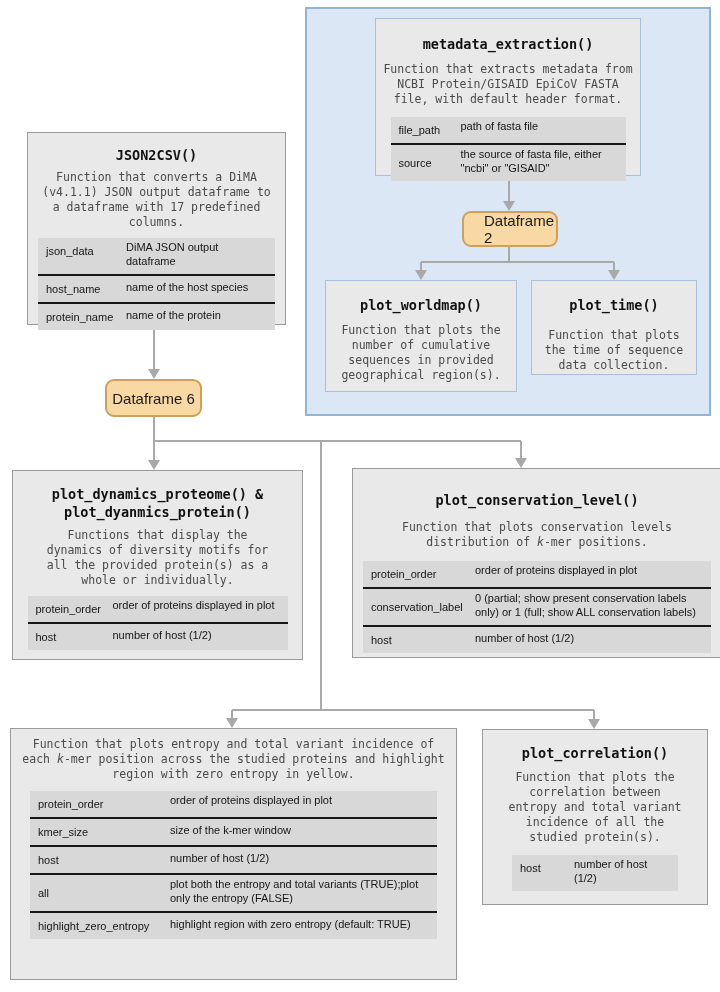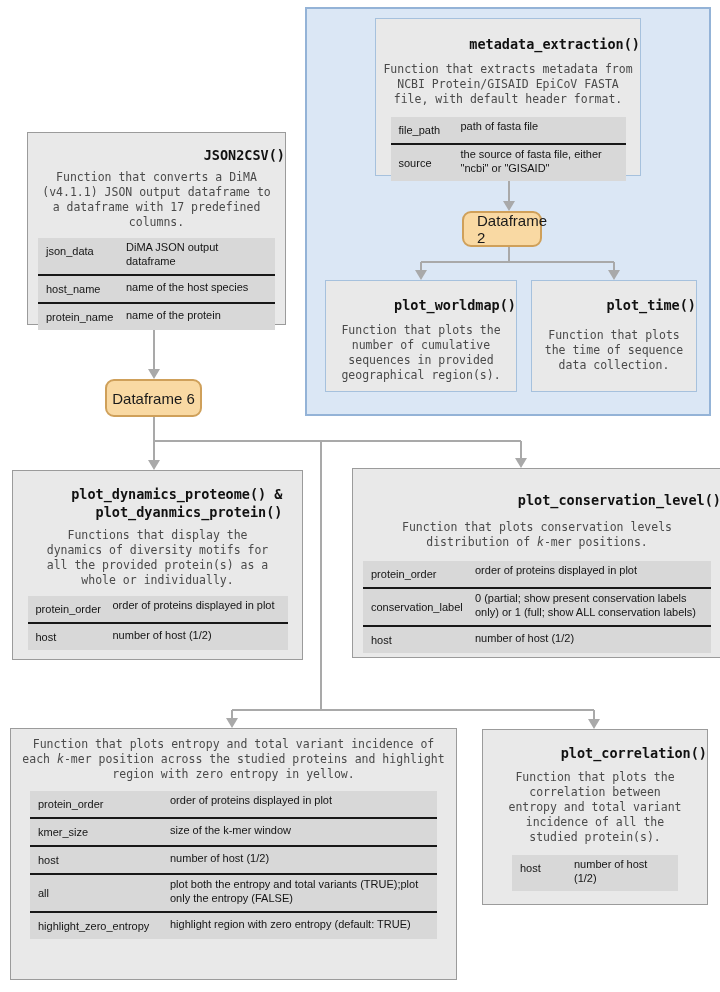--- a/index.html
+++ b/index.html
@@ -12,21 +12,21 @@
     background:#dbe7f5; border:2px solid #94b3d7; box-sizing:border-box; z-index:1;
   }
   svg.connectors { position:absolute; left:0; top:0; z-index:2; pointer-events:none; }
   .func-box {
     position:absolute; background:#e9e9e9; border:1px solid #9b9b9b;
     box-sizing:border-box; z-index:3; text-align:center;
   }
   .func-box.blue-border { border:1px solid #a6c1dd; }
   .box-title {
     font-family:"DejaVu Sans Mono", monospace; font-weight:bold;
-    font-size:13.5px; line-height:18px; color:#111111; margin:16px auto 0;text-align:right;
+    font-size:13.5px; line-height:18px; color:#111111; margin:16px auto 0;
   }
   .box-desc {
     font-family:"DejaVu Sans Mono", monospace; font-size:11.5px; line-height:15px;
     color:#4a4a4a; margin:9px auto 0;
   }
   .ptable {
     margin:10px auto 0; text-align:left; font-size:11px; line-height:14px; color:#141414;
   }
   .prow { display:flex; background:#d8d8d8; }
   .prow + .prow { border-top:2px solid #171717;align-items:center; }
@@ -70,28 +70,28 @@
         <div class="pname">file_path</div>
         <div class="pdesc">path of fasta file</div>
       </div>
       <div class="prow">
         <div class="pname">source</div>
         <div class="pdesc">the source of fasta file, either "ncbi" or "GISAID"</div>
       </div>
     </div>
 </div>
 
-<div class="chip" style="left:462px; top:211px; width:80px; height:36px;padding-left:20px;">Dataframe 2</div>
+<div class="chip" style="left:462px; top:211px; width:96px; height:36px;padding-left:20px;">Dataframe 2</div>
 
 <div class="func-box blue-border" style="left:325px; top:280px; width:192px; height:112px;">
   <div class="box-title" style="margin-top:15px;">plot_worldmap()</div>
   <div class="box-desc" style="width:166px;">Function that plots the number of cumulative sequences in provided geographical region(s).</div>
 </div>
 
-<div class="func-box blue-border" style="left:531px; top:280px; width:166px; height:112px;">
+<div class="func-box blue-border" style="left:531px; top:280px; width:166px; height:95px;">
   <div class="box-title" style="margin-top:15px;">plot_time()</div>
   <div class="box-desc" style="width:150px; margin-top:14px;">Function that plots the time of sequence data collection.</div>
 </div>
 
 <div class="func-box" style="left:27px; top:132px; width:259px; height:193px;">
   <div class="box-title" style="margin-top:13px;">JSON2CSV()</div>
   <div class="box-desc" style="width:238px; margin-top:6px;">Function that converts a DiMA (v4.1.1) JSON output dataframe to a dataframe with 17 predefined columns.</div>
   <div class="ptable" style="width:237px; margin-top:8px; --namew:88px;">
       <div class="prow">
         <div class="pname">json_data</div>

